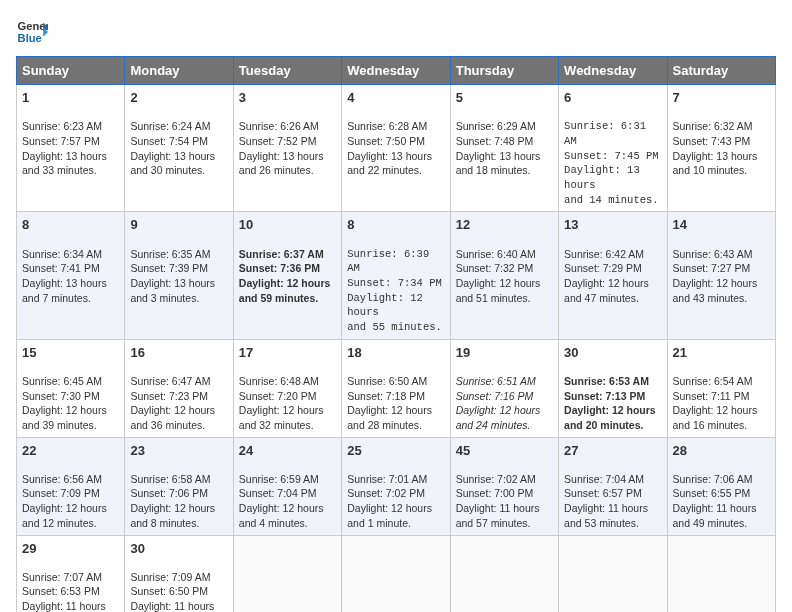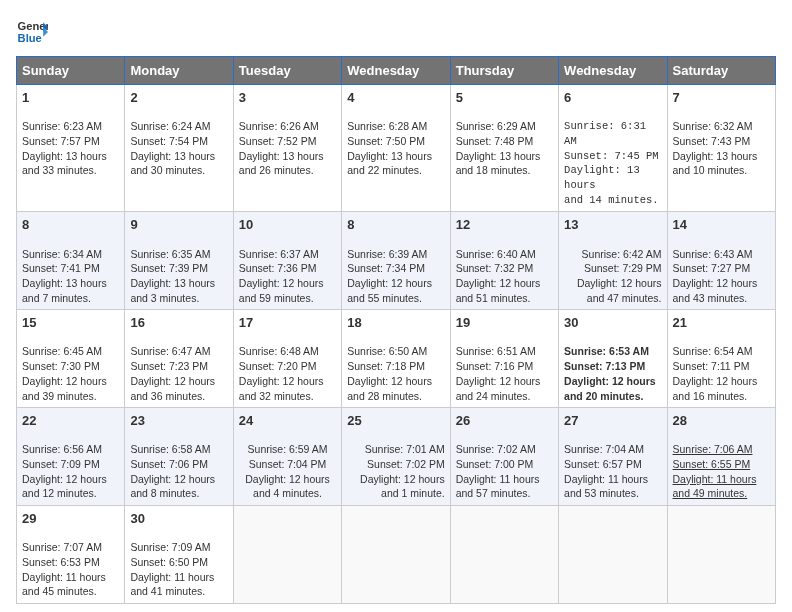--- a/index.html
+++ b/index.html
@@ -177,42 +177,42 @@
         </td>
         <td>
           <span class="day-num">9</span>
           <div class="day-info" style="white-space: pre-line;">Sunrise: 6:35 AM
 Sunset: 7:39 PM
 Daylight: 13 hours
 and 3 minutes.</div>
         </td>
         <td>
           <span class="day-num">10</span>
-          <div class="day-info" style="white-space: pre-line;">Sunrise: 6:37 AM
+          <div class="day-info" style="white-space: pre-line; font-weight: bold;">Sunrise: 6:37 AM
 Sunset: 7:36 PM
 Daylight: 12 hours
 and 59 minutes.</div>
         </td>
         <td>
           <span class="day-num">8</span>
-          <div class="day-info" style="white-space: pre-line;">Sunrise: 6:39 AM
+          <div class="day-info" style="white-space: pre-line; font-family: Liberation Mono, monospace;">Sunrise: 6:39 AM
 Sunset: 7:34 PM
 Daylight: 12 hours
 and 55 minutes.</div>
         </td>
         <td>
           <span class="day-num">12</span>
           <div class="day-info" style="white-space: pre-line;">Sunrise: 6:40 AM
 Sunset: 7:32 PM
 Daylight: 12 hours
 and 51 minutes.</div>
         </td>
         <td>
           <span class="day-num">13</span>
-          <div class="day-info" style="white-space: pre-line; text-align: right;">Sunrise: 6:42 AM
+          <div class="day-info" style="white-space: pre-line;">Sunrise: 6:42 AM
 Sunset: 7:29 PM
 Daylight: 12 hours
 and 47 minutes.</div>
         </td>
         <td>
           <span class="day-num">14</span>
           <div class="day-info" style="white-space: pre-line;">Sunrise: 6:43 AM
 Sunset: 7:27 PM
 Daylight: 12 hours
 and 43 minutes.</div>
@@ -242,21 +242,21 @@
         </td>
         <td>
           <span class="day-num">18</span>
           <div class="day-info" style="white-space: pre-line;">Sunrise: 6:50 AM
 Sunset: 7:18 PM
 Daylight: 12 hours
 and 28 minutes.</div>
         </td>
         <td>
           <span class="day-num">19</span>
-          <div class="day-info" style="white-space: pre-line;">Sunrise: 6:51 AM
+          <div class="day-info" style="white-space: pre-line; font-style: italic;">Sunrise: 6:51 AM
 Sunset: 7:16 PM
 Daylight: 12 hours
 and 24 minutes.</div>
         </td>
         <td>
           <span class="day-num">30</span>
           <div class="day-info" style="white-space: pre-line; font-weight: bold;">Sunrise: 6:53 AM
 Sunset: 7:13 PM
 Daylight: 12 hours
 and 20 minutes.</div>
@@ -279,49 +279,49 @@
         </td>
         <td>
           <span class="day-num">23</span>
           <div class="day-info" style="white-space: pre-line;">Sunrise: 6:58 AM
 Sunset: 7:06 PM
 Daylight: 12 hours
 and 8 minutes.</div>
         </td>
         <td>
           <span class="day-num">24</span>
-          <div class="day-info" style="white-space: pre-line; text-align: center;">Sunrise: 6:59 AM
+          <div class="day-info" style="white-space: pre-line;">Sunrise: 6:59 AM
 Sunset: 7:04 PM
 Daylight: 12 hours
 and 4 minutes.</div>
         </td>
         <td>
           <span class="day-num">25</span>
-          <div class="day-info" style="white-space: pre-line; text-align: right;">Sunrise: 7:01 AM
+          <div class="day-info" style="white-space: pre-line;">Sunrise: 7:01 AM
 Sunset: 7:02 PM
 Daylight: 12 hours
 and 1 minute.</div>
         </td>
         <td>
-          <span class="day-num">26</span>
+          <span class="day-num">45</span>
           <div class="day-info" style="white-space: pre-line;">Sunrise: 7:02 AM
 Sunset: 7:00 PM
 Daylight: 11 hours
 and 57 minutes.</div>
         </td>
         <td>
           <span class="day-num">27</span>
           <div class="day-info" style="white-space: pre-line;">Sunrise: 7:04 AM
 Sunset: 6:57 PM
 Daylight: 11 hours
 and 53 minutes.</div>
         </td>
         <td>
           <span class="day-num">28</span>
-          <div class="day-info" style="white-space: pre-line; text-decoration: underline;">Sunrise: 7:06 AM
+          <div class="day-info" style="white-space: pre-line;">Sunrise: 7:06 AM
 Sunset: 6:55 PM
 Daylight: 11 hours
 and 49 minutes.</div>
         </td>
       </tr>
       <tr>
         <td>
           <span class="day-num">29</span>
           <div class="day-info" style="white-space: pre-line;">Sunrise: 7:07 AM
 Sunset: 6:53 PM

